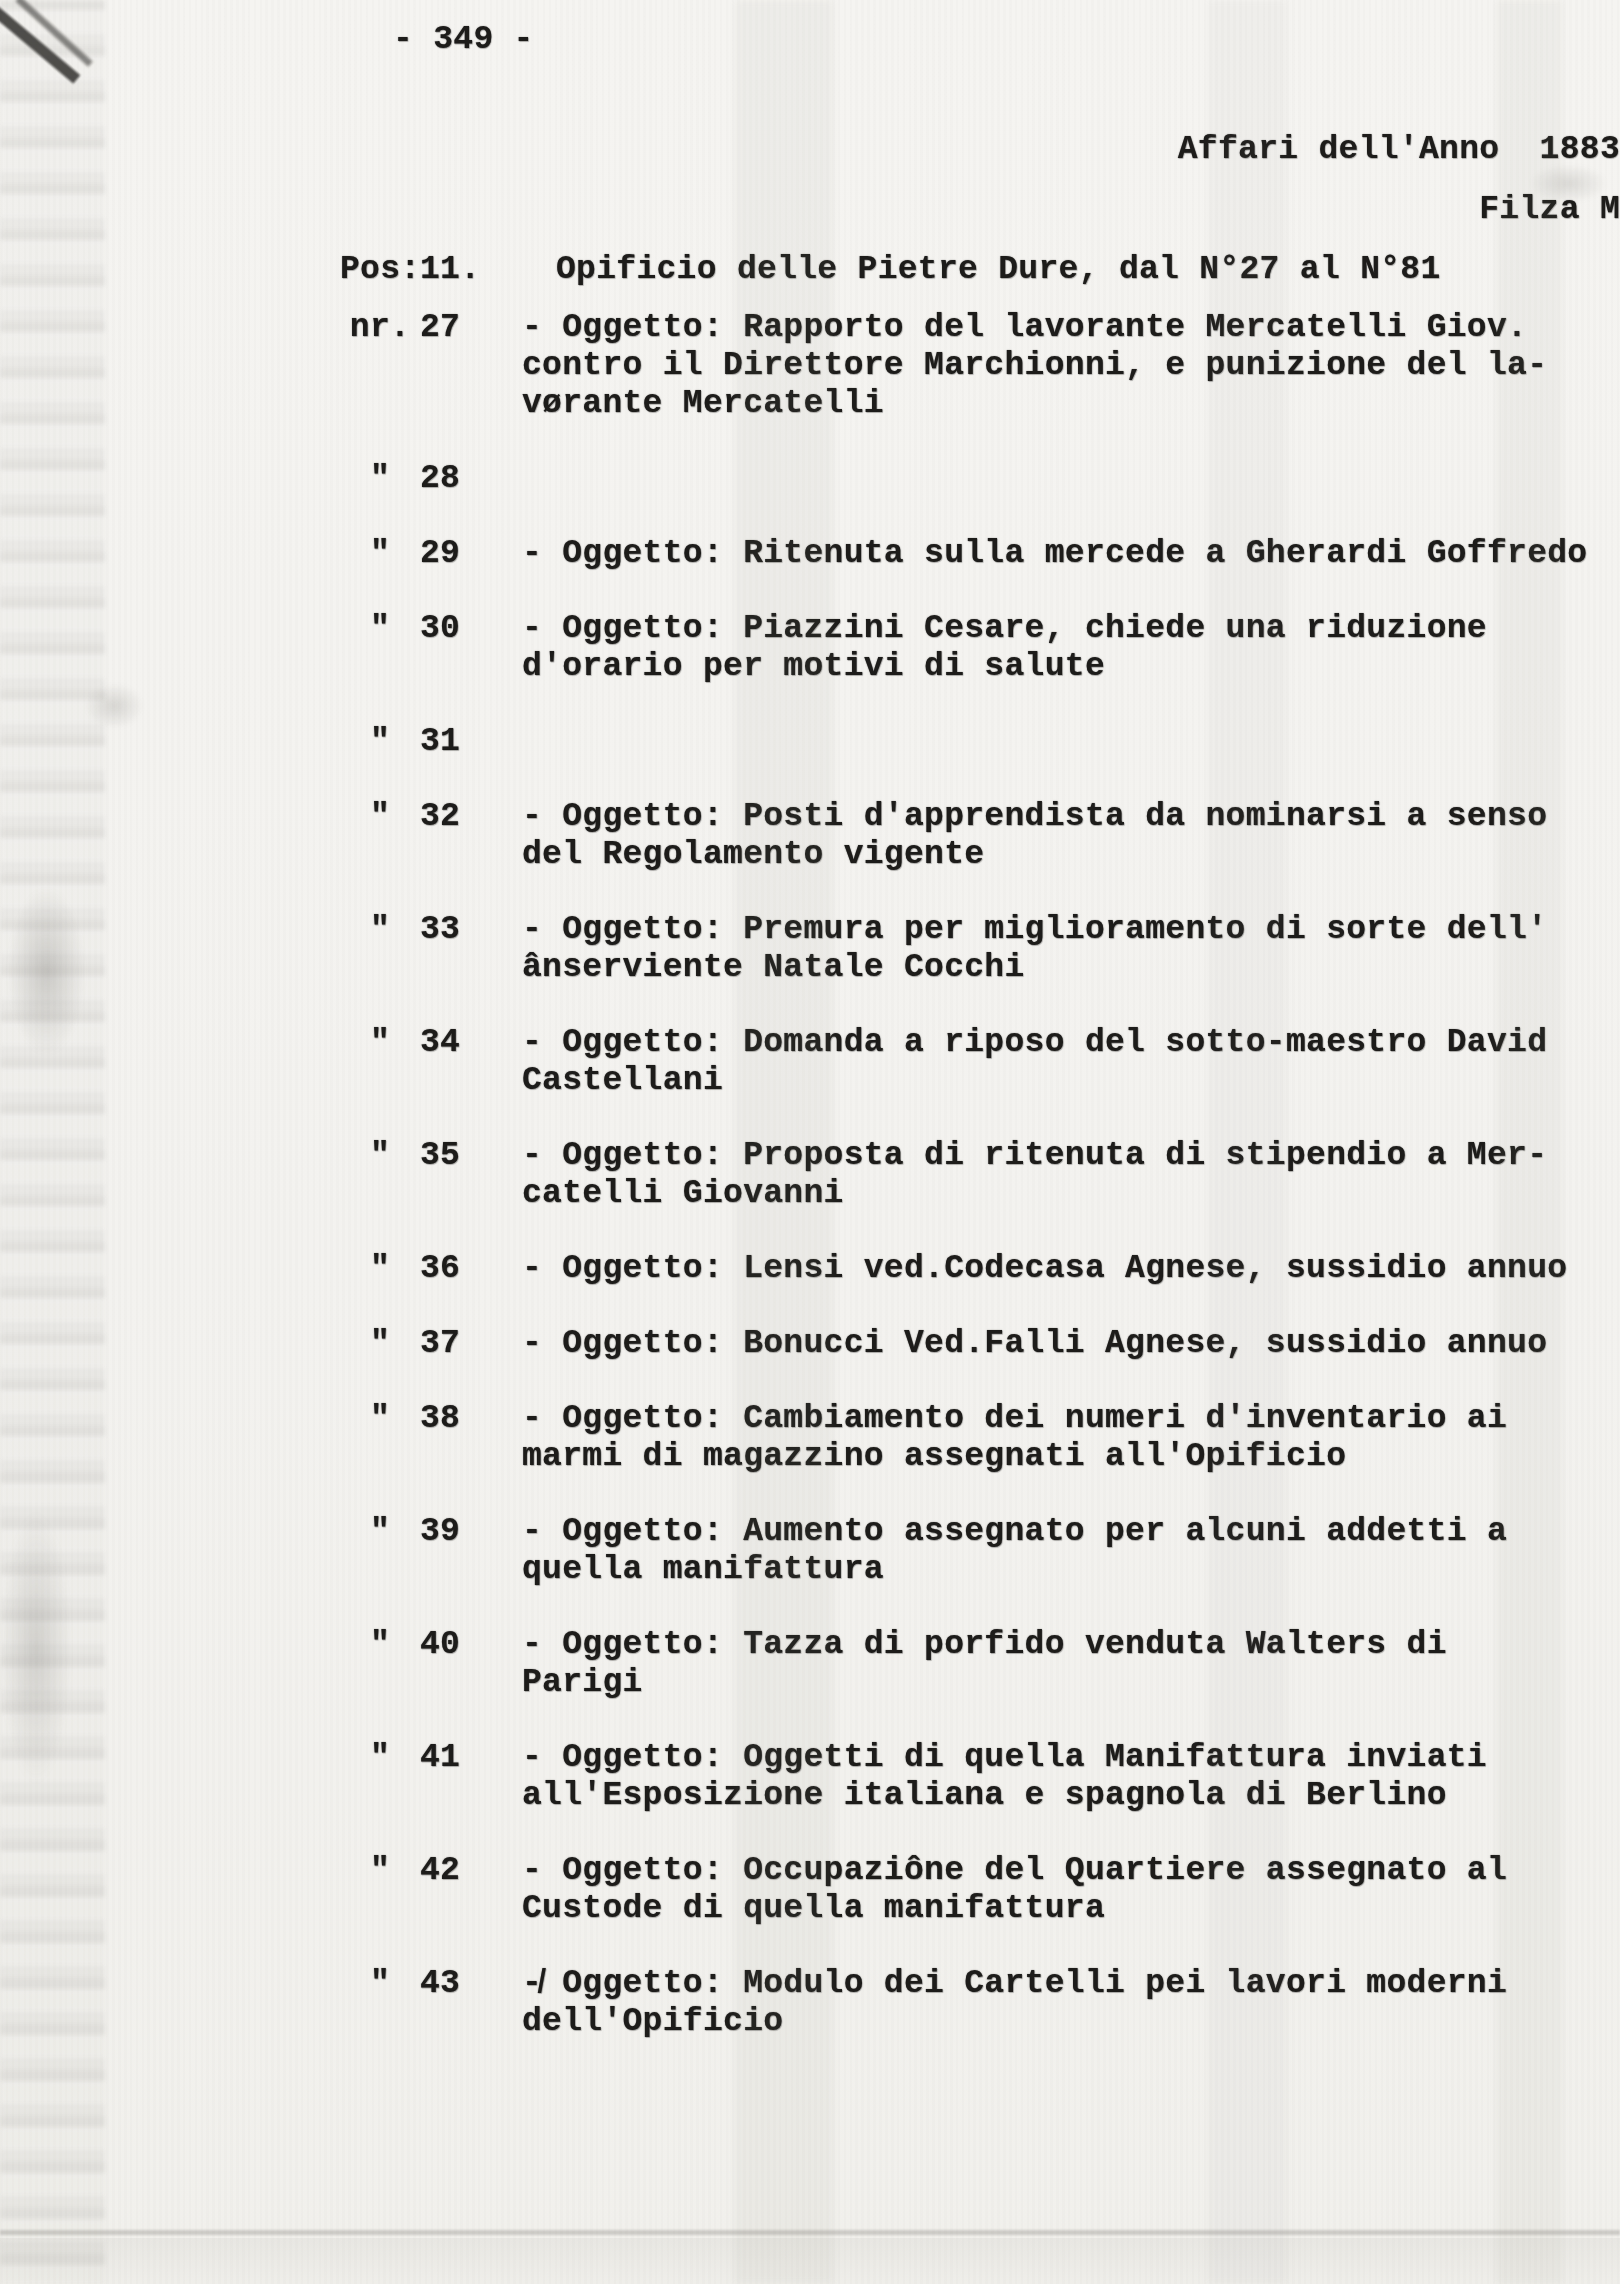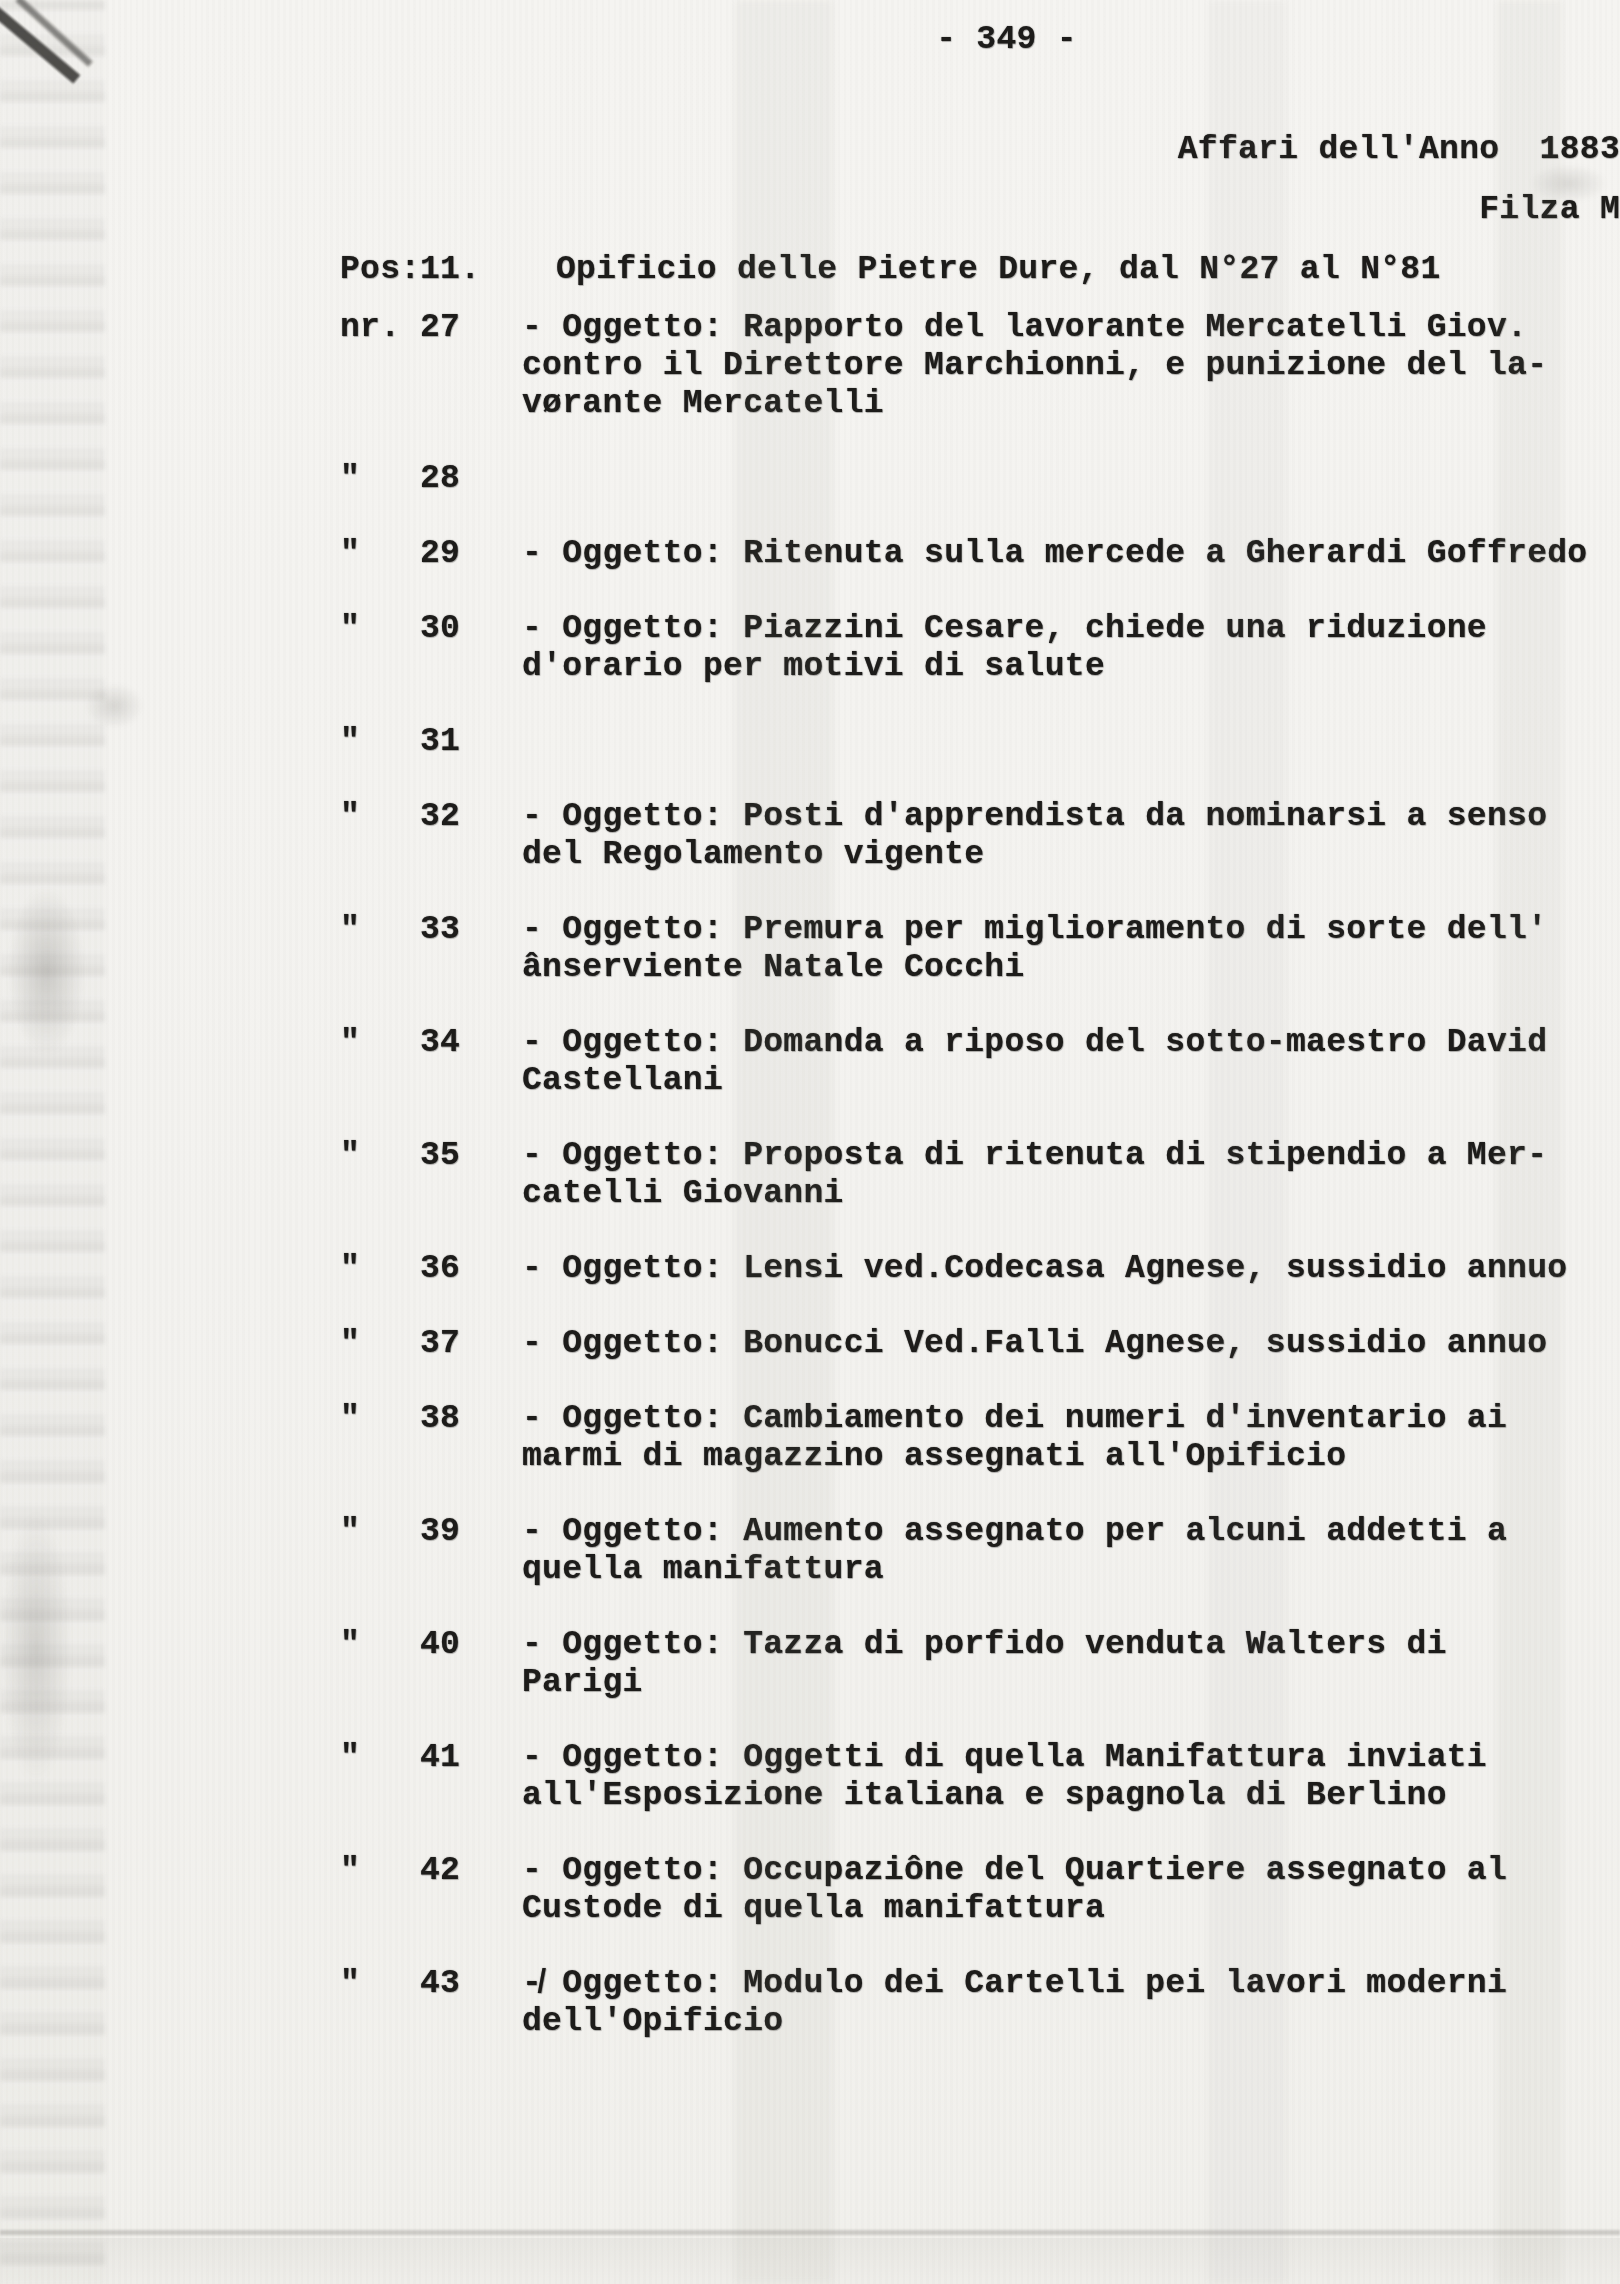--- a/index.html
+++ b/index.html
@@ -34,38 +34,37 @@
   .left-blob2{top:1510px;left:0;width:72px;height:276px;background:radial-gradient(ellipse at center, rgba(95,93,88,0.2), rgba(0,0,0,0) 70%);filter:blur(2.6px);}
   .center-streak{top:0;left:735px;bottom:0;width:98px;background:rgba(140,138,130,0.07);filter:blur(3.9px);}
   .mid-streak{top:0;left:1208px;bottom:0;width:79px;background:rgba(140,138,130,0.05);filter:blur(3.9px);}
   .right-streak{top:0;left:1496px;bottom:0;width:66px;background:rgba(140,138,130,0.07);filter:blur(3.3px);}
   .bottom-line{left:0;top:2230px;width:1620px;height:5.3px;background:rgba(110,108,100,0.28);filter:blur(1px);}
   .bottom-haze{left:0;top:2238px;width:1620px;height:46px;background:linear-gradient(180deg,rgba(150,148,140,0.10),rgba(150,148,140,0.02));}
   .smudge1{top:164px;left:1529px;width:79px;height:39px;background:radial-gradient(ellipse, rgba(100,98,92,0.18), rgba(0,0,0,0) 70%);filter:blur(2px);}
   .smudge2{top:683px;left:85px;width:59px;height:46px;background:radial-gradient(ellipse, rgba(100,98,92,0.2), rgba(0,0,0,0) 70%);filter:blur(2px);}
 
   .page-number{
-    text-align:center;
     margin-left:53px;
     line-height:39px;
   }
   .doc-line{line-height:39px;white-space:pre;text-align:right;}
   .affari{margin-top:71px;}
   .filza{margin-top:21.7px;margin-left:36px;}
   .row{
     display:grid;
     grid-template-columns:80px 102px 1fr;
     align-items:start;
   }
   .pos-row{margin-top:21.7px;line-height:39px;}
   .pos-title{padding-left:34px;white-space:pre;}
   #entries{margin-top:19.7px;}
   .entry{margin-bottom:37px;}
   .entry:last-child{margin-bottom:0;}
-  .c-marker{white-space:pre;line-height:38px;}
+  .c-marker{white-space:pre;line-height:38px;text-align:center;}
   .c-number{white-space:pre;line-height:38px;}
   .c-text{white-space:pre;line-height:38px;}
 </style>
 </head>
 <body>
 
 <div class="page">
 
   <div class="artifact crease-a"></div>
   <div class="artifact crease-b"></div>

